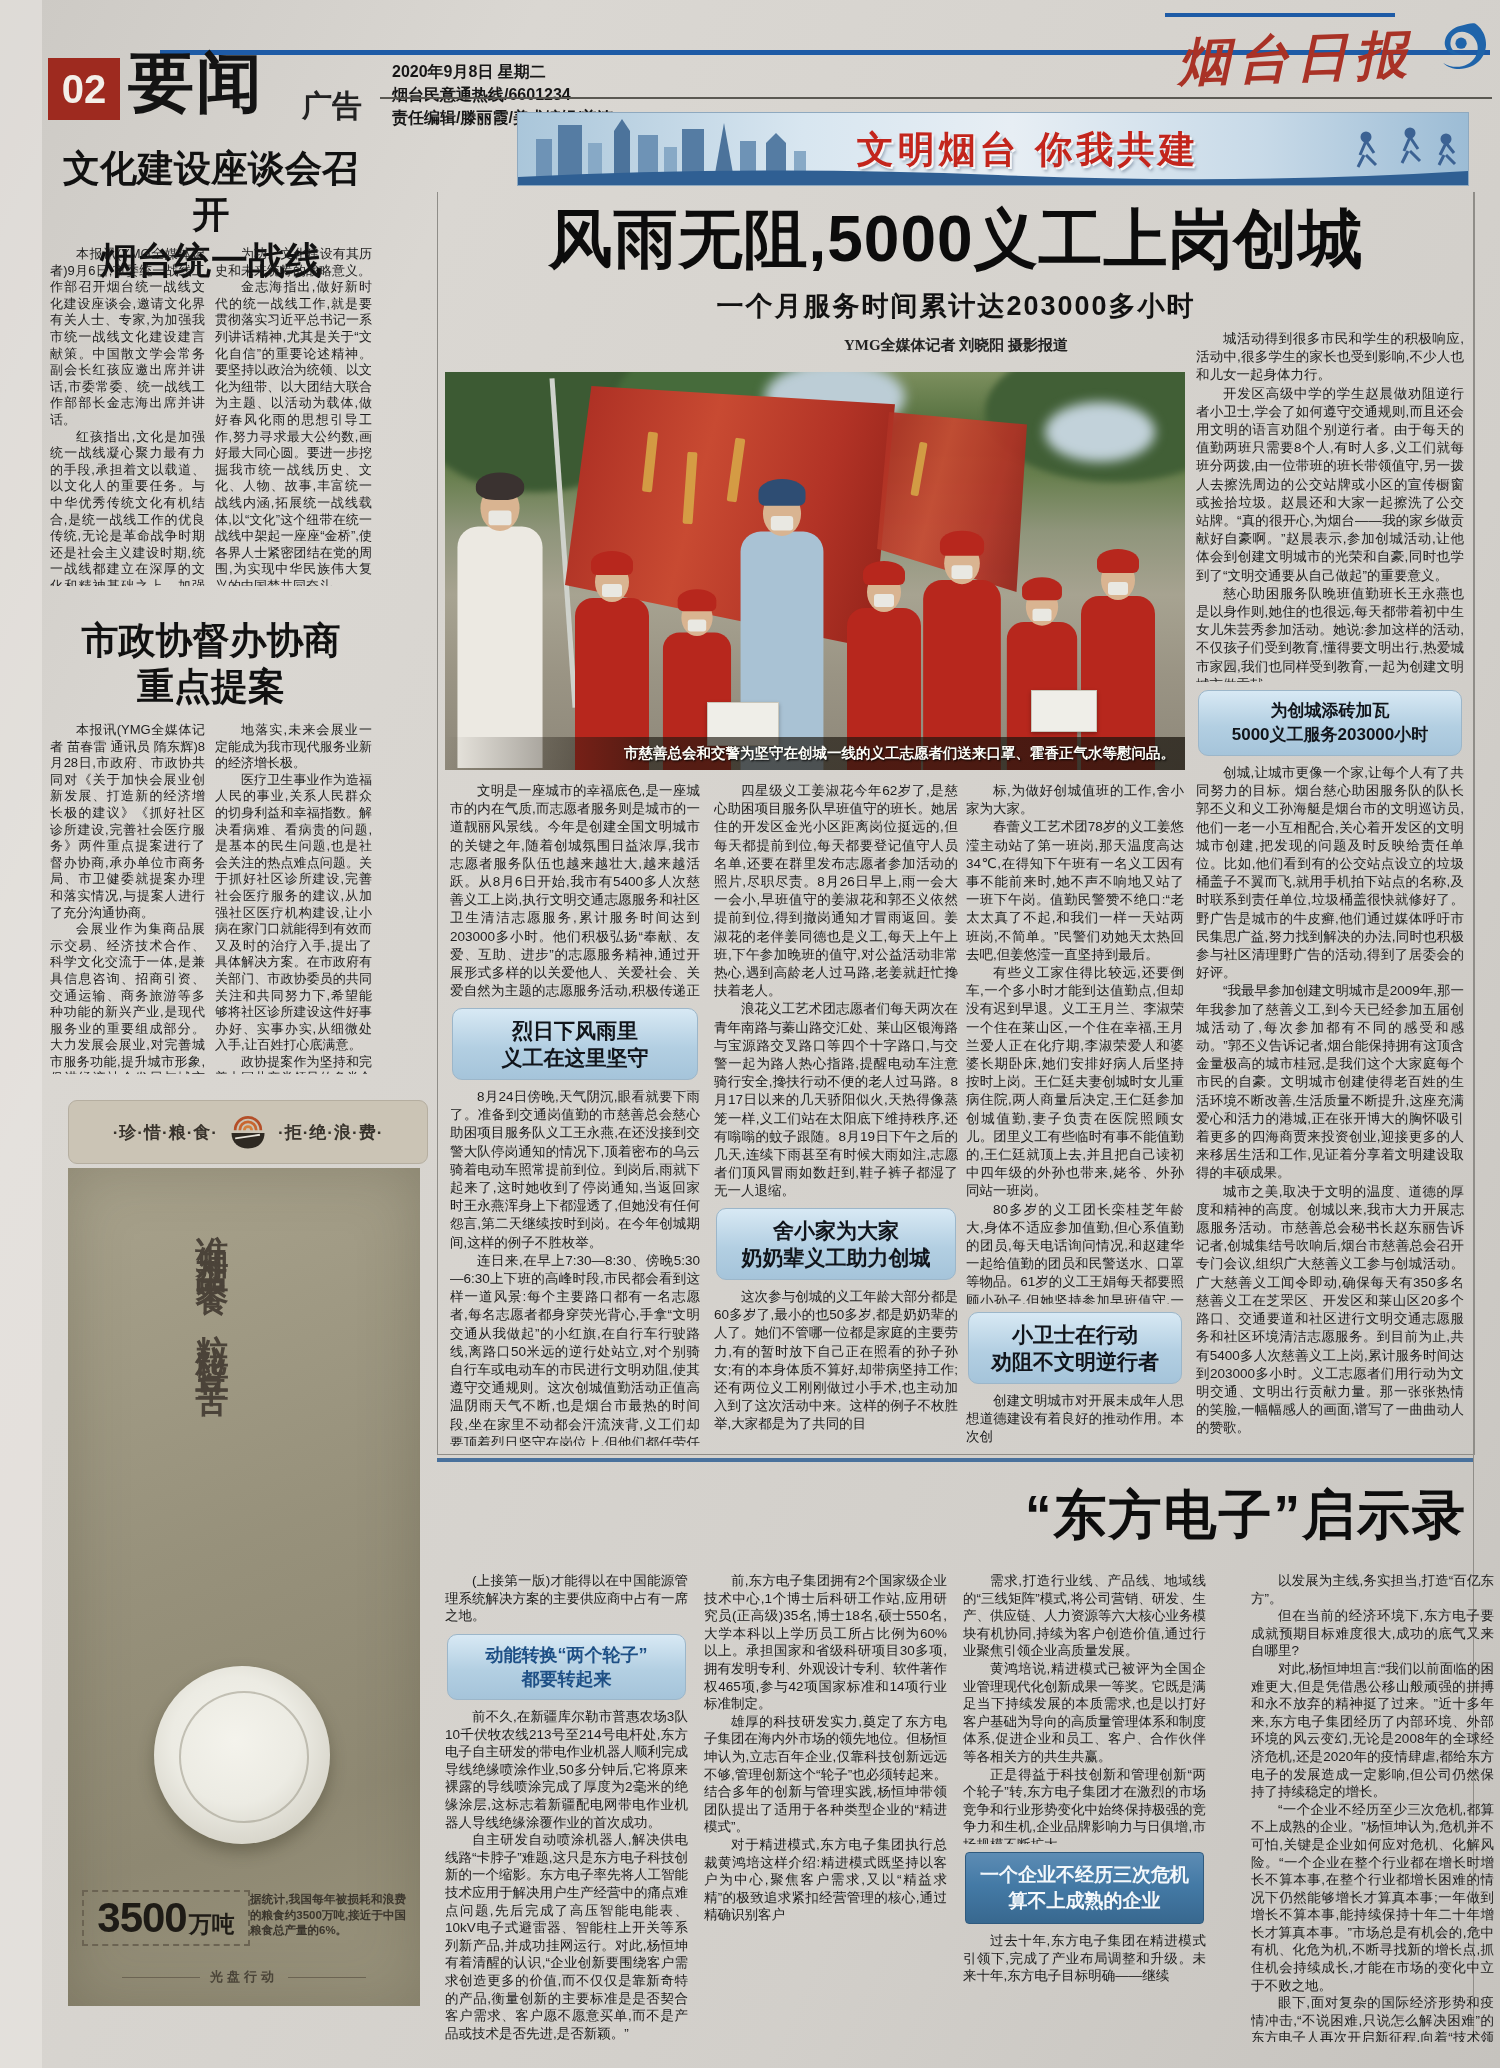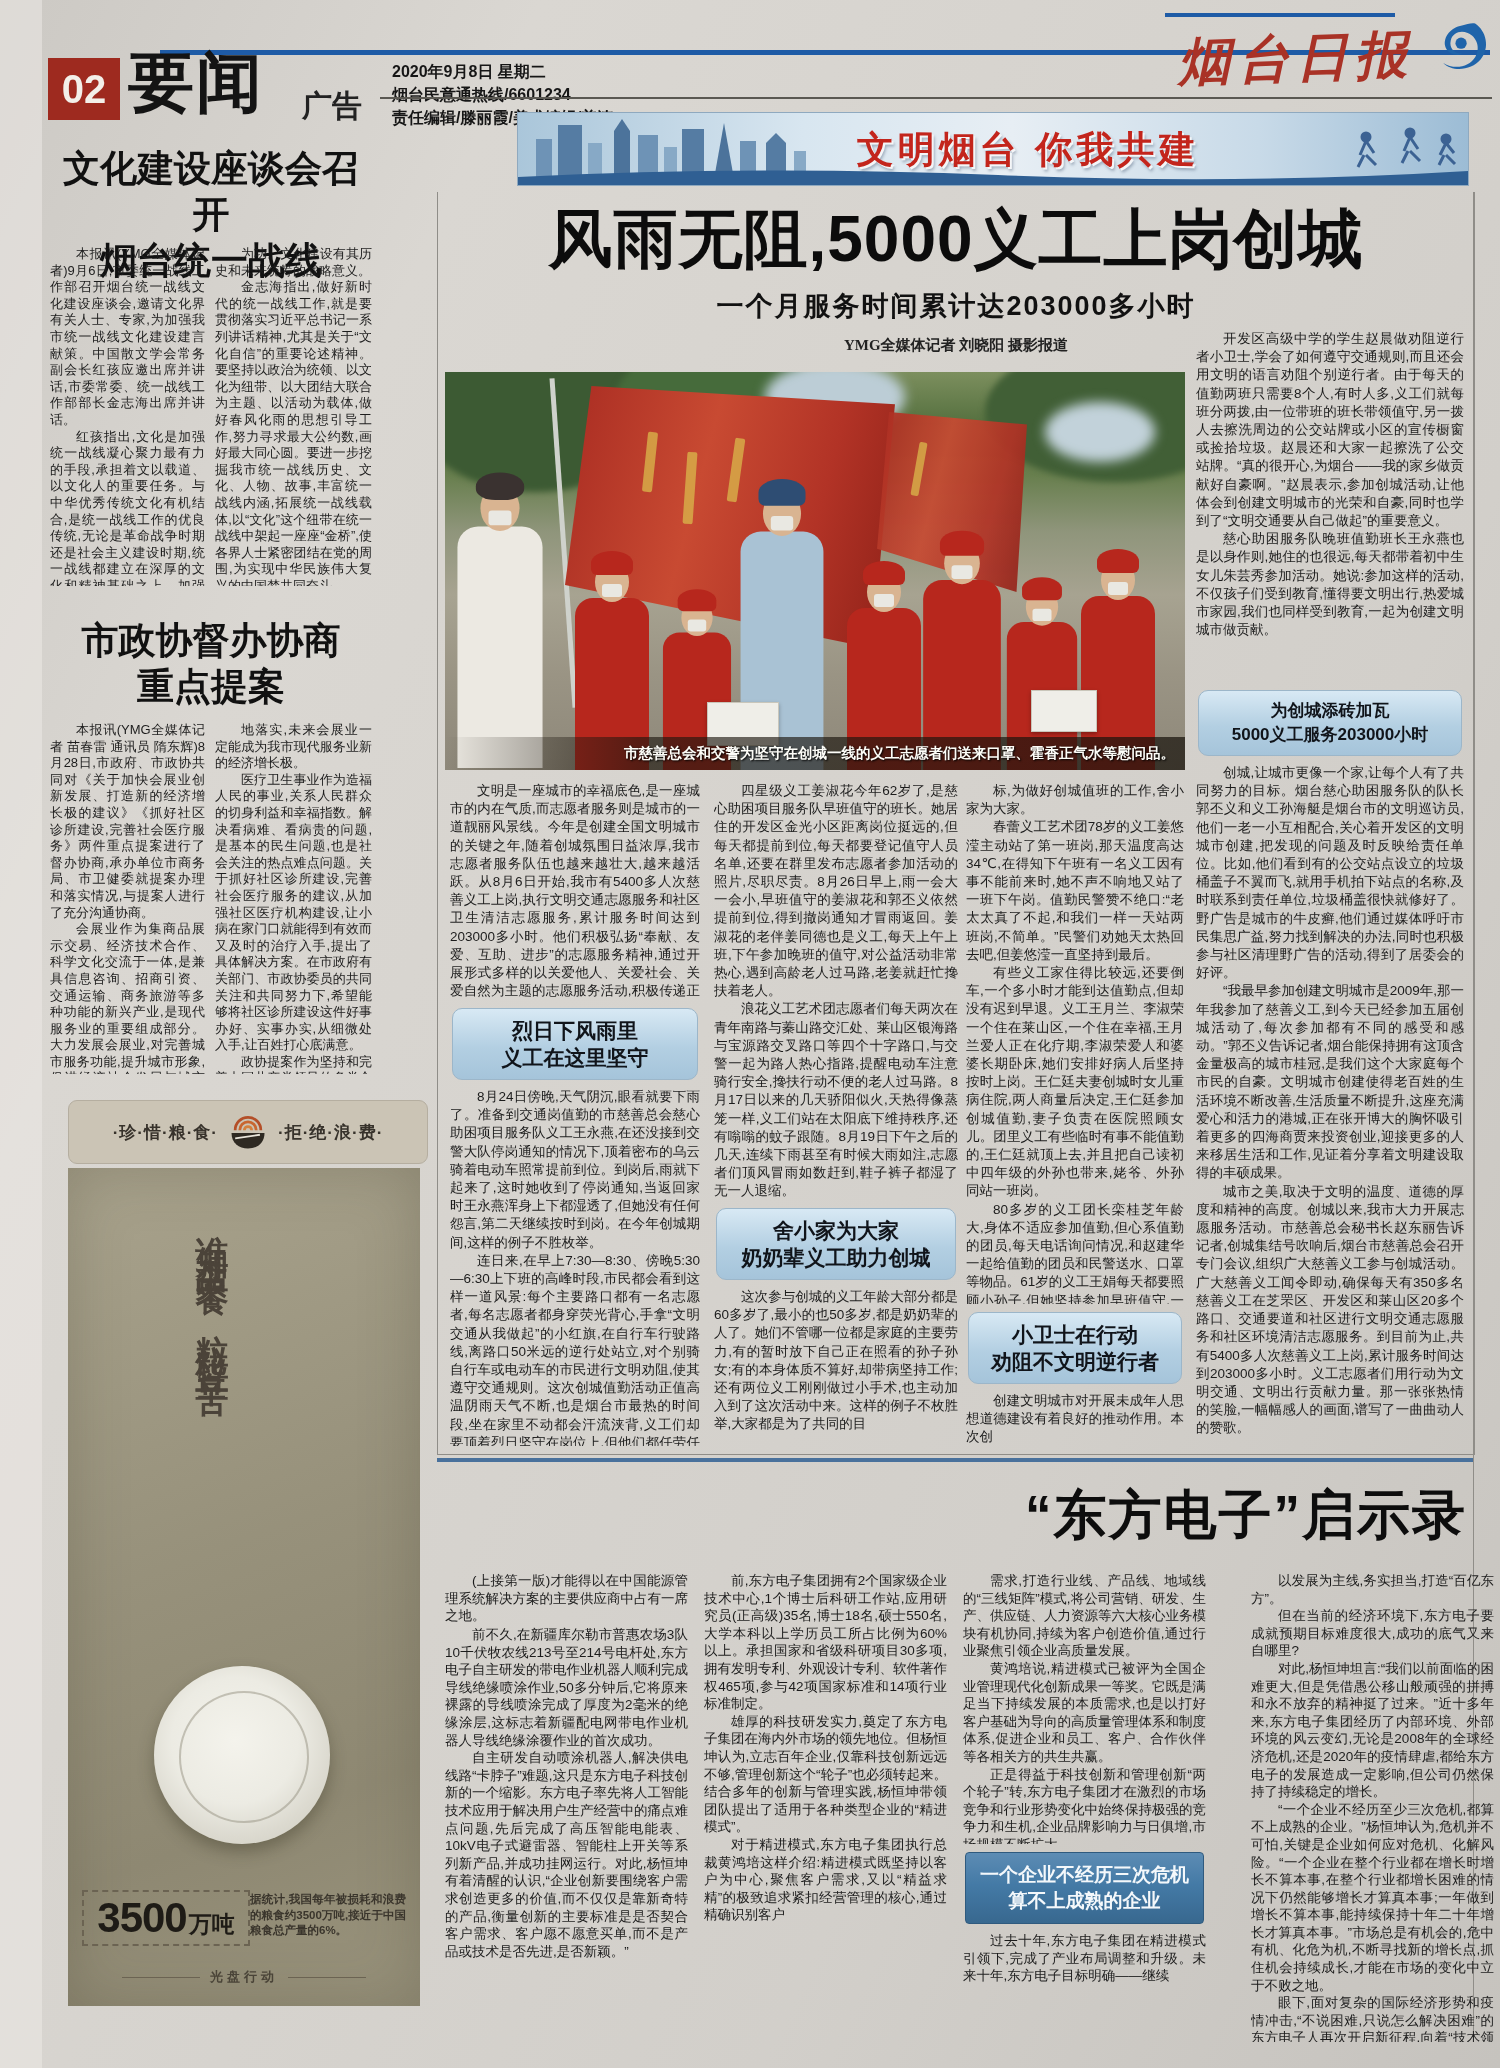--- a/index.html
+++ b/index.html
@@ -325,20 +325,21 @@
       <span>小卫士在行动</span>
       <span>劝阻不文明逆行者</span>
     </div>
     <div class="jtext" style="height:54px;">
       <p>创建文明城市对开展未成年人思想道德建设有着良好的推动作用。本次创</p>
     </div>
   </div>
 
   <div class="abs" style="left:1196px;top:330px;width:268px;height:1116px;">
     <div class="jtext" style="height:352px;">
+      <p>城活动得到很多市民和学生的积极响应,活动中,很多学生的家长也受到影响,不少人也和儿女一起身体力行。</p>
       <p>开发区高级中学的学生赵晨做劝阻逆行者小卫士,学会了如何遵守交通规则,而且还会用文明的语言劝阻个别逆行者。由于每天的值勤两班只需要8个人,有时人多,义工们就每班分两拨,由一位带班的班长带领值守,另一拨人去擦洗周边的公交站牌或小区的宣传橱窗或捡拾垃圾。赵晨还和大家一起擦洗了公交站牌。“真的很开心,为烟台——我的家乡做贡献好自豪啊。”赵晨表示,参加创城活动,让他体会到创建文明城市的光荣和自豪,同时也学到了“文明交通要从自己做起”的重要意义。</p>
       <p>慈心助困服务队晚班值勤班长王永燕也是以身作则,她住的也很远,每天都带着初中生女儿朱芸秀参加活动。她说:参加这样的活动,不仅孩子们受到教育,懂得要文明出行,热爱城市家园,我们也同样受到教育,一起为创建文明城市做贡献。</p>
     </div>
     <div class="subhead sz17">
       <span>为创城添砖加瓦</span>
       <span>5000义工服务203000小时</span>
     </div>
     <div class="jtext" style="height:672px;">
       <p>创城,让城市更像一个家,让每个人有了共同努力的目标。烟台慈心助困服务队的队长郭丕义和义工孙海艇是烟台市的文明巡访员,他们一老一小互相配合,关心着开发区的文明城市创建,把发现的问题及时反映给责任单位。比如,他们看到有的公交站点设立的垃圾桶盖子不翼而飞,就用手机拍下站点的名称,及时联系到责任单位,垃圾桶盖很快就修好了。野广告是城市的牛皮癣,他们通过媒体呼吁市民集思广益,努力找到解决的办法,同时也积极参与社区清理野广告的活动,得到了居委会的好评。</p>
       <p>“我最早参加创建文明城市是2009年,那一年我参加了慈善义工,到今天已经参加五届创城活动了,每次参加都有不同的感受和感动。”郭丕义告诉记者,烟台能保持拥有这顶含金量极高的城市桂冠,是我们这个大家庭每个市民的自豪。文明城市创建使得老百姓的生活环境不断改善,生活质量不断提升,这座充满爱心和活力的港城,正在张开博大的胸怀吸引着更多的四海商贾来投资创业,迎接更多的人来移居生活和工作,见证着分享着文明建设取得的丰硕成果。</p>
@@ -347,20 +348,24 @@
   </div>
 
   <div class="abs" style="left:437px;top:1458px;width:1036px;height:4px;background:#49719c;"></div>
 
   <div class="abs headline2" style="left:445px;top:1480px;width:1022px;">“东方电子”启示录</div>
 
   <div class="abs" style="left:445px;top:1572px;width:243px;height:470px;">
     <div class="jtext btext" style="height:54px;">
         <p>(上接第一版)才能得以在中国能源管理系统解决方案的主要供应商中占有一席之地。</p>
       </div>
+    <div class="subhead blue">
+      <span>动能转换“两个轮子”</span>
+      <span>都要转起来</span>
+    </div>
     <div class="jtext btext" style="height:334px;">
       <p>前不久,在新疆库尔勒市普惠农场3队10千伏牧农线213号至214号电杆处,东方电子自主研发的带电作业机器人顺利完成导线绝缘喷涂作业,50多分钟后,它将原来裸露的导线喷涂完成了厚度为2毫米的绝缘涂层,这标志着新疆配电网带电作业机器人导线绝缘涂覆作业的首次成功。</p>
       <p>自主研发自动喷涂机器人,解决供电线路“卡脖子”难题,这只是东方电子科技创新的一个缩影。东方电子率先将人工智能技术应用于解决用户生产经营中的痛点难点问题,先后完成了高压智能电能表、10kV电子式避雷器、智能柱上开关等系列新产品,并成功挂网运行。对此,杨恒坤有着清醒的认识,“企业创新要围绕客户需求创造更多的价值,而不仅仅是靠新奇特的产品,衡量创新的主要标准是是否契合客户需求、客户愿不愿意买单,而不是产品或技术是否先进,是否新颖。”</p>
 
     </div>
   </div>
 
   <div class="abs jtext btext" style="left:704px;top:1572px;width:243px;height:470px;">
     <p>前,东方电子集团拥有2个国家级企业技术中心,1个博士后科研工作站,应用研究员(正高级)35名,博士18名,硕士550名,大学本科以上学历员工所占比例为60%以上。承担国家和省级科研项目30多项,拥有发明专利、外观设计专利、软件著作权465项,参与42项国家标准和14项行业标准制定。</p>
     <p>雄厚的科技研发实力,奠定了东方电子集团在海内外市场的领先地位。但杨恒坤认为,立志百年企业,仅靠科技创新远远不够,管理创新这个“轮子”也必须转起来。结合多年的创新与管理实践,杨恒坤带领团队提出了适用于各种类型企业的“精进模式”。</p>

